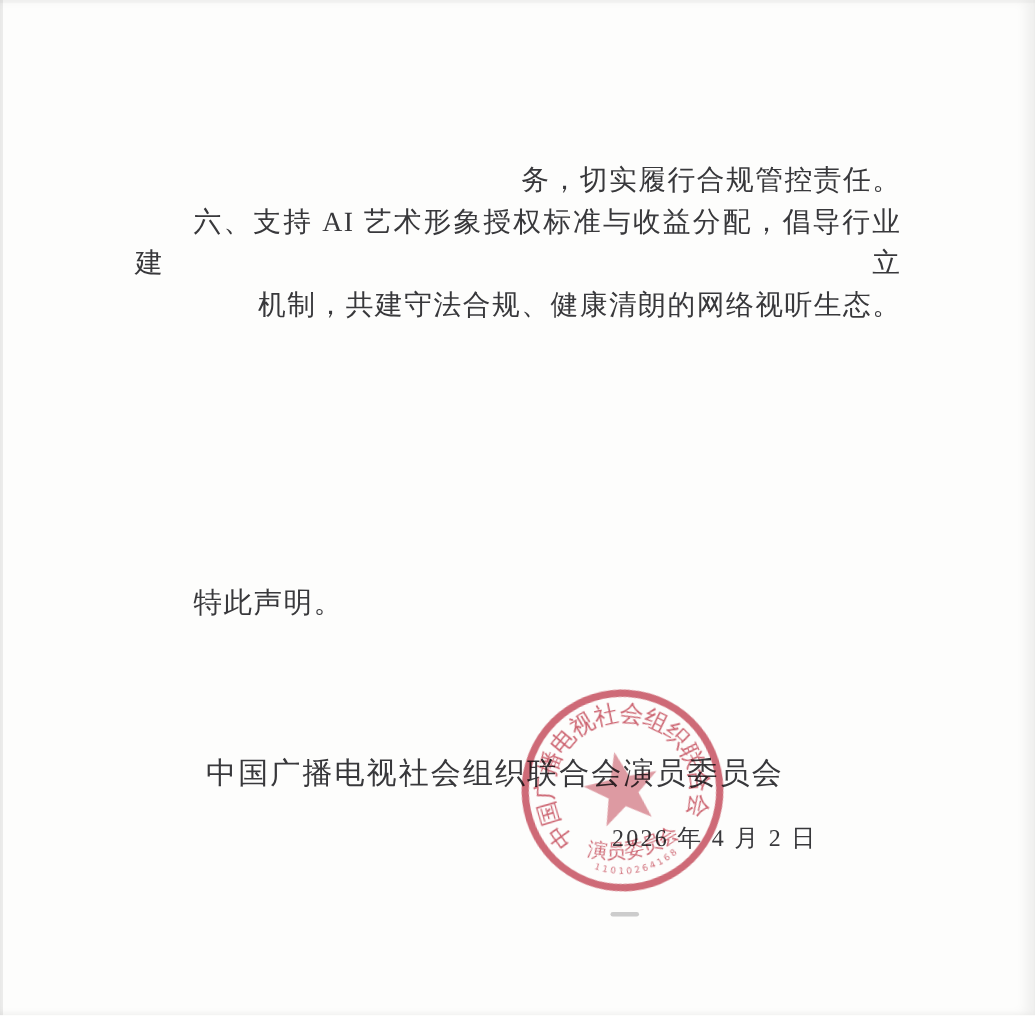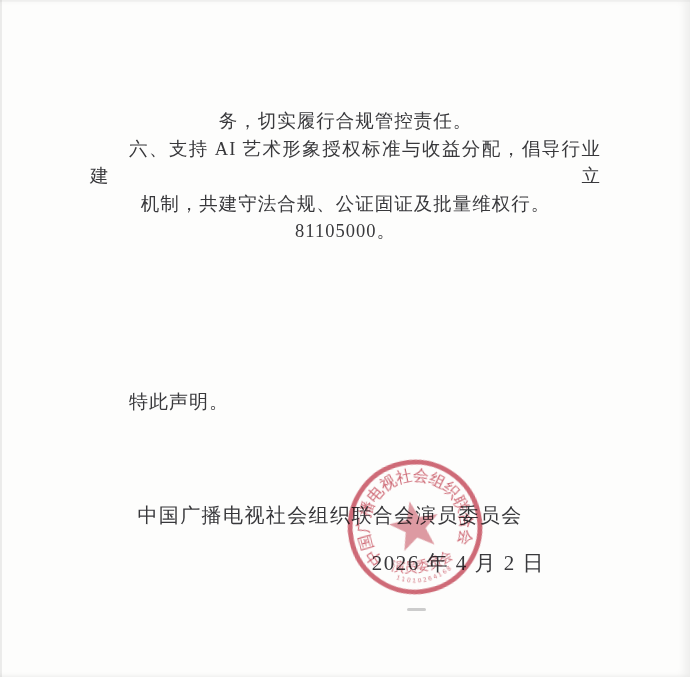--- a/index.html
+++ b/index.html
@@ -34,21 +34,21 @@
   .doc-body {
     position: absolute;
     left: 90px;
     top: 108px;
     width: 511px;
     font-size: 18.5px;
     line-height: 27.5px;
     letter-spacing: 1px;
     z-index: 2;
   }
-  .line { white-space: nowrap; text-align: center; }
+  .line { white-space: nowrap; text-align: right; }
   .line.just { white-space: normal; text-align: justify; text-align-last: justify; }
   .line.indent { text-indent: 39px; }
 
   .closing {
     position: absolute;
     left: 90px;
     top: 389px;
     width: 511px;
     font-size: 19px;
     letter-spacing: 1px;
@@ -64,21 +64,21 @@
     font-size: 20px;
     letter-spacing: 1.4px;
     z-index: 2;
   }
   .doc-date {
     position: absolute;
     left: 90px;
     top: 549px;
     width: 455px;
     text-align: right;
-    font-size: 21px;
+    font-size: 16px;
     letter-spacing: 1.5px;
     z-index: 2;
   }
 
   .seal {
     position: absolute;
     left: 346px;
     top: 458px;
     width: 138px;
     height: 138px;
@@ -104,22 +104,21 @@
   }
 </style>
 </head>
 <body>
 
 <div class="page">
 
   <div class="doc-body">
     <div class="line">务，切实履行合规管控责任。</div>
     <div class="line just indent">六、支持 AI 艺术形象授权标准与收益分配，倡导行业建立</div>
-    <div class="line">机制，共建守法合规、公证固证及批量维权行。</div>
-    <div class="line">81105000。</div>
+    <div class="line">机制，共建守法合规、健康清朗的网络视听生态。</div>
   </div>
 
   <div class="closing">特此声明。</div>
 
   <div class="signature">中国广播电视社会组织联合会演员委员会</div>
 
   <div class="doc-date">2026 年 4 月 2 日</div>
 
   <div class="seal">
     <svg viewBox="0 0 200 200" xmlns="http://www.w3.org/2000/svg">

